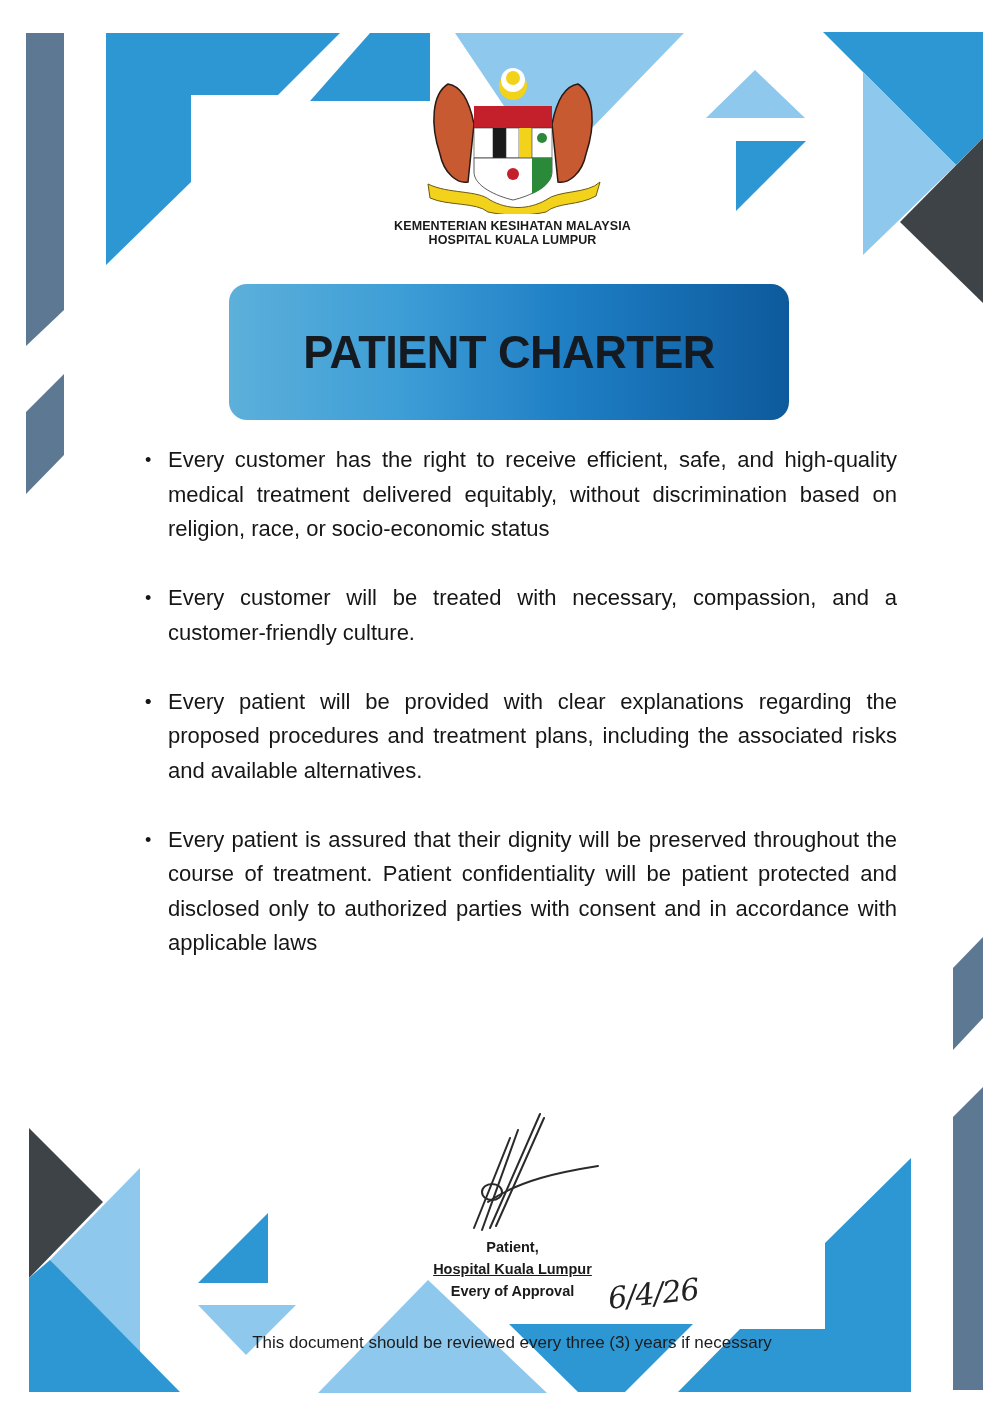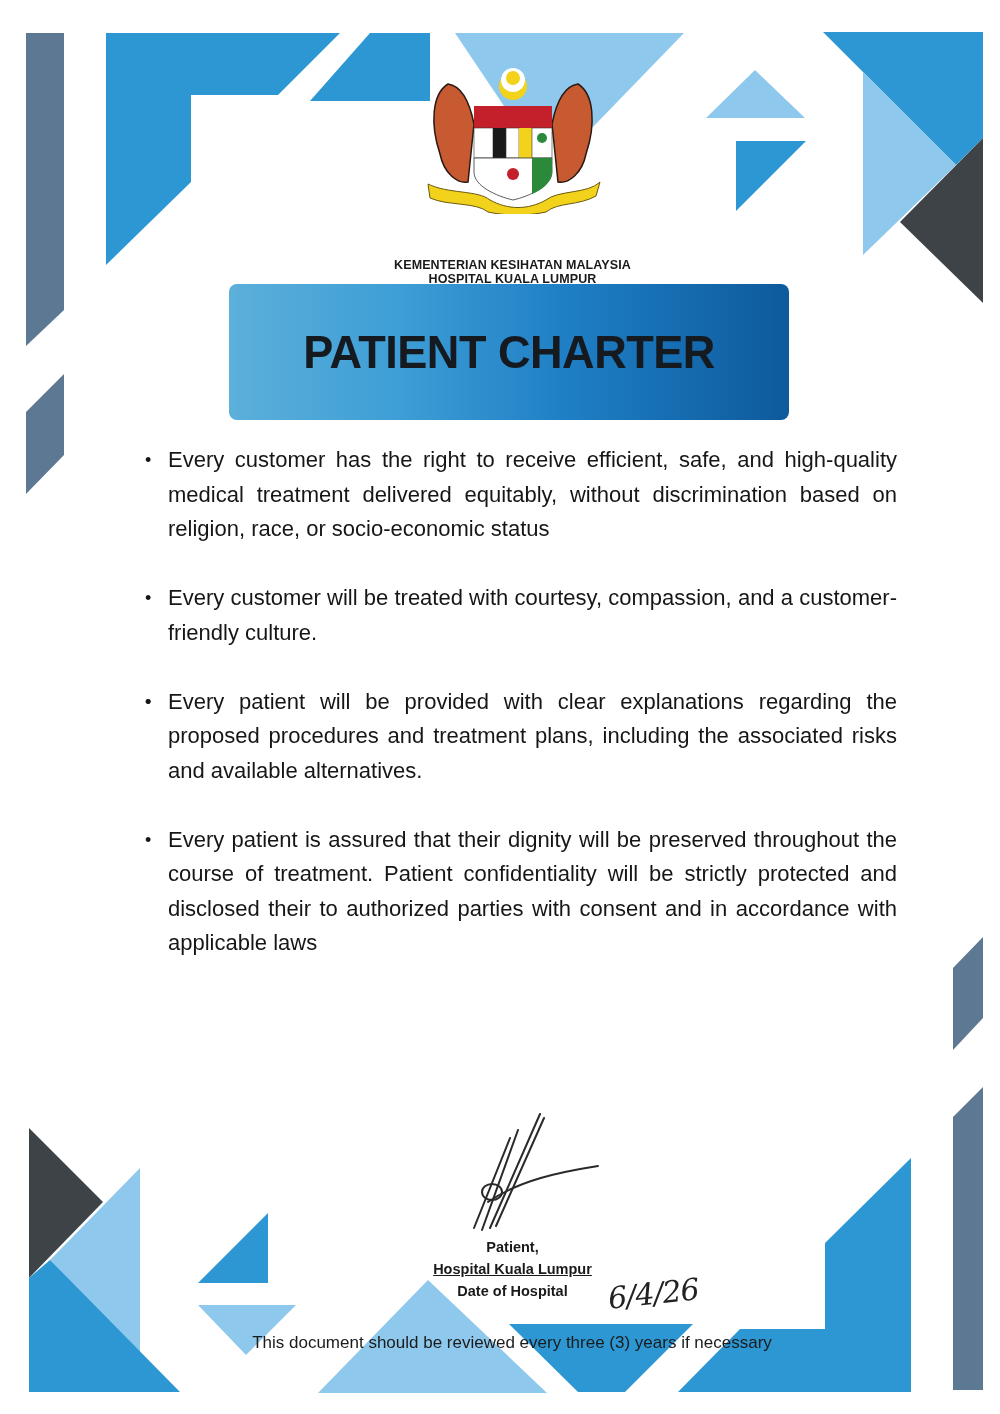--- a/index.html
+++ b/index.html
@@ -1,20 +1,20 @@
 <!DOCTYPE html>
 <html><head>
 <meta charset="utf-8">
 <style>
   html, body { margin: 0; padding: 0; background: #ffffff; }
   body { width: 1000px; height: 1414px; position: relative; overflow: hidden; font-family: "Liberation Sans", sans-serif; color: #1a1a1a; }
   .deco { position: absolute; left: 0; top: 0; width: 1000px; height: 1414px; }
   .crest { position: absolute; left: 418px; top: 64px; width: 190px; height: 150px; }
-  .org { position: absolute; left: 340px; top: 219px; width: 345px; text-align: center; font-weight: bold; font-size: 12.5px; line-height: 14px; letter-spacing: 0.1px; margin-top: 39px; }
-  .title-box { position: absolute; left: 229px; top: 284px; width: 560px; height: 136px; border-radius: 8px;
+  .org { position: absolute; left: 340px; top: 219px; width: 345px; text-align: center; font-weight: bold; font-size: 12.5px; line-height: 14px; letter-spacing: 0.1px; }
+  .title-box { position: absolute; left: 229px; top: 284px; width: 560px; height: 136px; border-radius: 18px;
     background: linear-gradient(90deg, #5cb0da 0%, #3e9ed6 30%, #1f7fc5 60%, #0d5a9c 100%);
     display: flex; align-items: center; justify-content: center; }
   .title { font-weight: bold; font-size: 46px; letter-spacing: -0.5px; color: #151a20; transform: scaleX(0.98); }
   .items { position: absolute; left: 145px; top: 443px; width: 752px; margin: 0; padding: 0; list-style: none; }
   .item { position: relative; padding-left: 23px; font-size: 22px; line-height: 34.5px; text-align: justify; margin-bottom: 34.5px; color: #161616; }
   .item .bullet { position: absolute; left: 0; top: 0; font-size: 18px; }
   .sig { position: absolute; left: 460px; top: 1110px; width: 150px; height: 125px; }
   .sig-block { position: absolute; left: 410px; top: 1236px; width: 205px; text-align: center; font-weight: bold; font-size: 14.5px; line-height: 22px; }
   .sig-block .hosp { text-decoration: underline; }
   .handdate { position: absolute; left: 608px; top: 1276px; font-family: "DejaVu Serif", serif; font-style: italic; font-size: 30px; color: #222; transform: rotate(-6deg); letter-spacing: -1px; }
@@ -90,47 +90,47 @@
   <div class="title">PATIENT CHARTER</div>
 </div>
 
 <ul class="items">
   <li class="item">
     <span class="bullet">•</span>
     <span>Every customer has the right to receive efficient, safe, and high-quality medical treatment delivered equitably, without discrimination based on religion, race, or socio-economic status</span>
   </li>
   <li class="item">
     <span class="bullet">•</span>
-    <span>Every customer will be treated with courtesy, compassion, and a customer-friendly culture.</span>
+    <span>Every customer will be treated with necessary, compassion, and a customer-friendly culture.</span>
   </li>
   <li class="item">
     <span class="bullet">•</span>
   </li>
   <li class="item">
     <span class="bullet">•</span>
     <span>Every patient will be provided with clear explanations regarding the proposed procedures and treatment plans, including the associated risks and available alternatives.</span>
   </li>
   <li class="item">
     <span class="bullet">•</span>
-    <span>Every patient is assured that their dignity will be preserved throughout the course of treatment. Patient confidentiality will be strictly protected and disclosed their to authorized parties with consent and in accordance with applicable laws</span>
+    <span>Every patient is assured that their dignity will be preserved throughout the course of treatment. Patient confidentiality will be patient protected and disclosed only to authorized parties with consent and in accordance with applicable laws</span>
   </li>
 </ul>
 
 <svg class="sig" viewBox="0 0 150 125" xmlns="http://www.w3.org/2000/svg">
   <g fill="none" stroke="#2a2a2a" stroke-width="2" stroke-linecap="round">
     <path d="M14,118 L50,28"></path>
     <path d="M22,120 L58,20"></path>
     <path d="M30,118 L80,4"></path>
     <path d="M36,116 L84,8"></path>
     <ellipse cx="32" cy="82" rx="10" ry="8"></ellipse>
     <path d="M28,92 C60,70 100,62 138,56"></path>
   </g>
 </svg>
 
 <div class="sig-block">
   <div>Patient,</div>
   <div class="hosp">Hospital Kuala Lumpur</div>
-  <div>Date of Hospital</div>
+  <div>Every of Approval</div>
 </div>
 
 <div class="handdate">6/4/26</div>
 
 <div class="footer">This document should be reviewed every three (3) years if necessary</div>
 
 </body></html>

